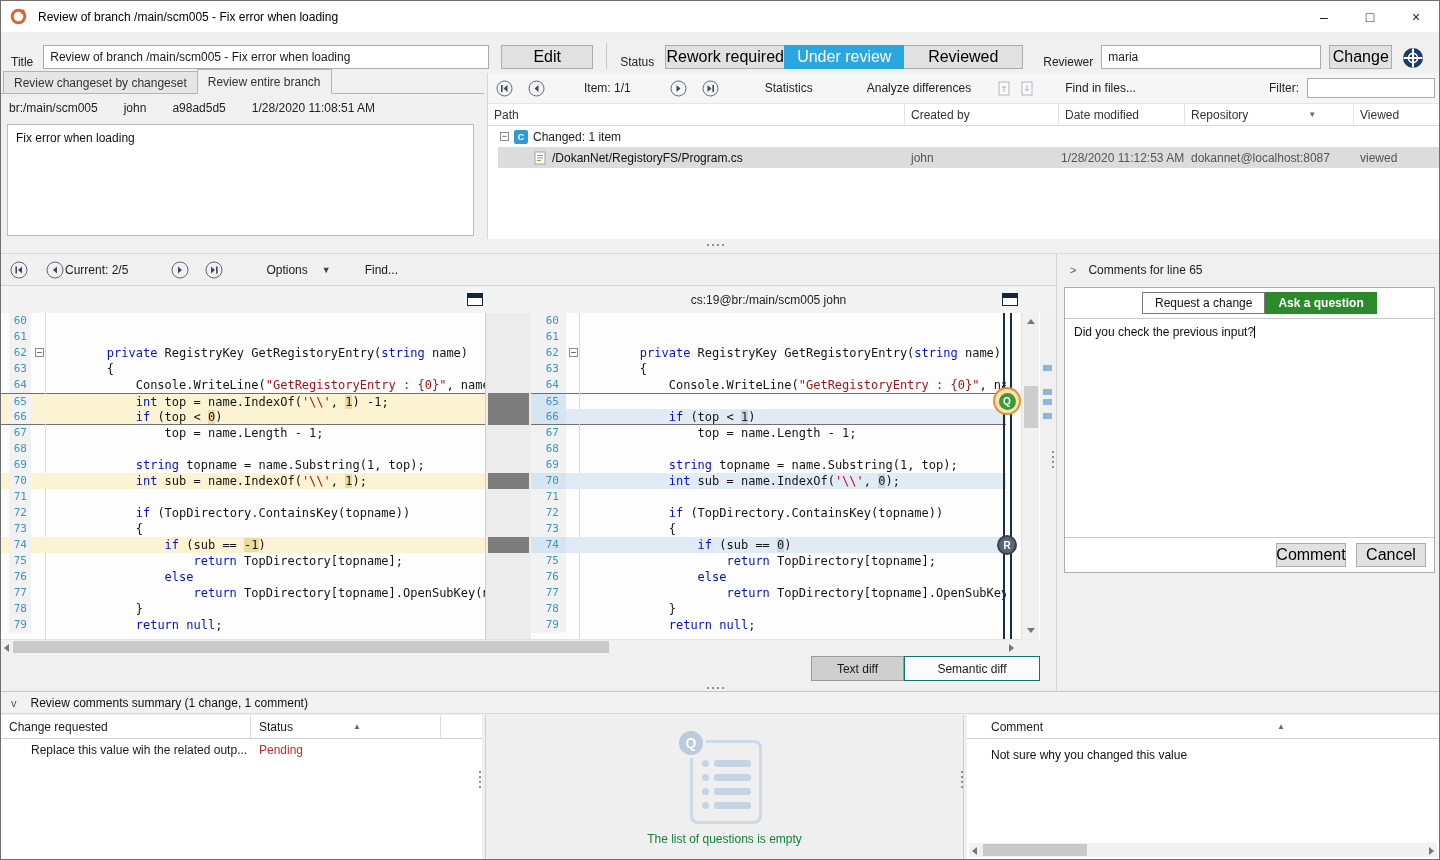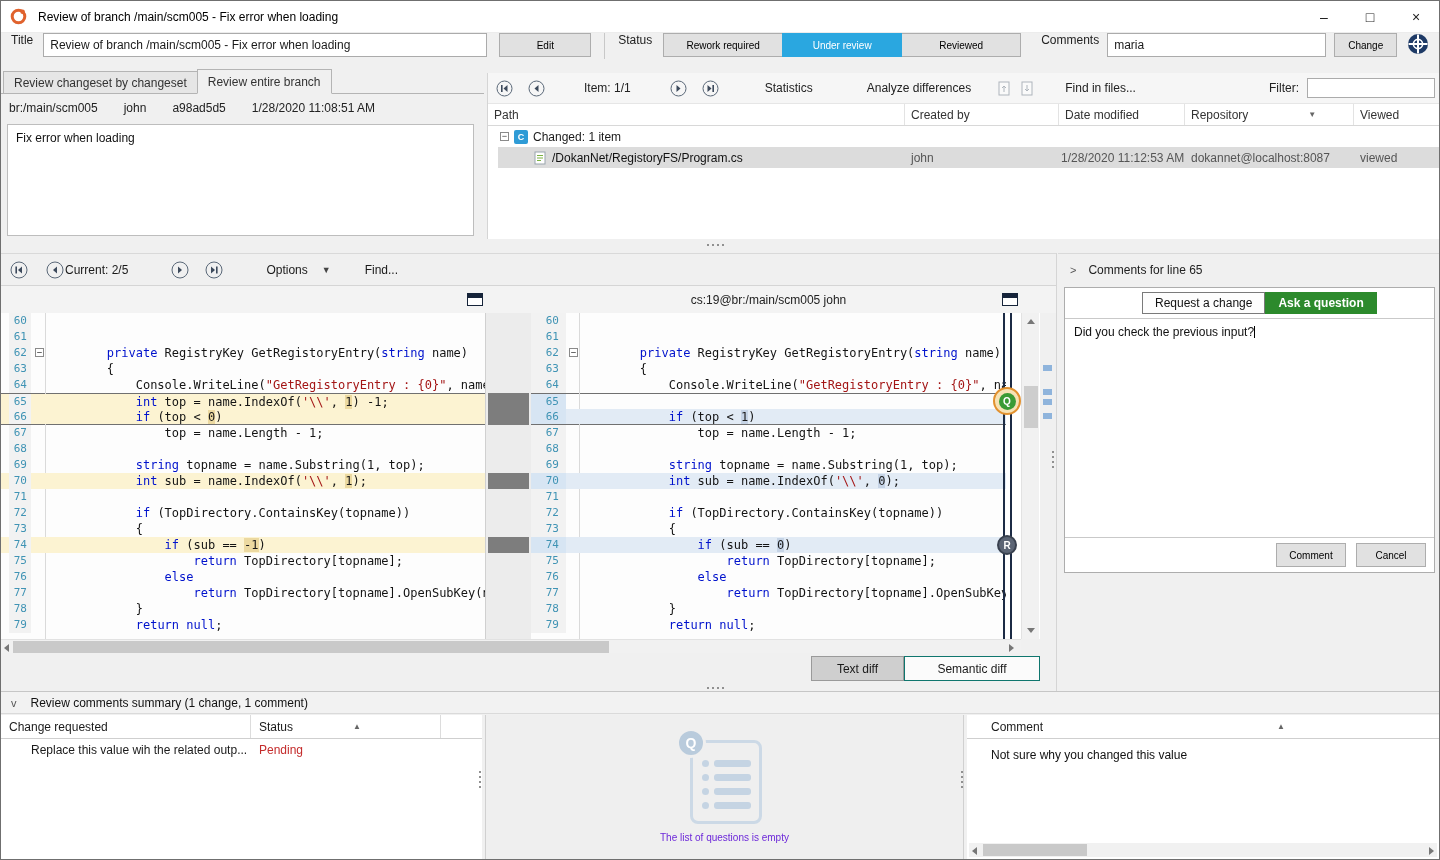--- a/index.html
+++ b/index.html
@@ -6,24 +6,24 @@
 body{font-family:"Liberation Sans",sans-serif;background:#9a9a9a}
 .window{position:relative;width:1440px;height:860px;background:#f0f0f0;font-size:12px;color:#1a1a1a;overflow:hidden;border:1px solid #6f6f6f}
 
 
 .titlebar{position:absolute;left:0;top:0;width:100%;height:32px;background:#fff;display:flex;align-items:center;border-bottom:1px solid #ececec}
 .title-text{font-size:12px;color:#000;margin-left:2px}
 .win-controls{margin-left:auto;display:flex;height:32px}
 .win-btn{width:46px;height:32px;display:flex;align-items:center;justify-content:center;font-size:14px;color:#222}
 
 
-.topbar{position:absolute;top:32px;left:0;right:0;height:36px;display:flex;align-items:flex-start;padding:0 10px}
+.topbar{position:absolute;top:32px;left:0;right:0;height:36px;display:flex;align-items:flex-end;padding:0 10px}
 .lbl{color:#222}
 .tinput{height:24px;background:#fff;border:1px solid #ababab;padding:0 6px;display:flex;align-items:center;overflow:hidden;white-space:nowrap}
-.btn{height:24px;background:#e1e1e1;border:1px solid #adadad;display:flex;align-items:center;justify-content:center;font-size:10px;color:#000}
+.btn{height:24px;background:#e1e1e1;border:1px solid #adadad;display:flex;align-items:center;justify-content:center;font-size:16px;color:#000}
 .vline{width:1px;height:26px;background:#c8c8c8}
 .status-btn{width:120px;margin-left:-1px}
 .status-btn.active{background:#2aa7e0;border-color:#2aa7e0;color:#fff;z-index:2}
 
 
 .top-left{position:absolute;left:0;top:68px;width:483px;height:172px}
 .tabs{display:flex;padding-left:2px;height:25px;border-bottom:1px solid #b4b4b4}
 .tab{display:flex;align-items:center;padding:0 10px;border:1px solid #b4b4b4;background:#e6e6e6;color:#333;margin-right:-1px;height:23px;margin-top:2px}
 .tab.active{background:#f0f0f0;height:25px;margin-top:0;border-bottom:1px solid #f0f0f0;z-index:2}
 .meta-row{display:flex;gap:26px;align-items:center;height:28px;padding-left:8px;color:#222}
@@ -115,21 +115,21 @@
 .sl-header{height:24px;display:flex;border-bottom:1px solid #cfcfcf}
 .slh{display:flex;align-items:center;padding-left:8px;border-right:1px solid #dcdcdc}
 .sl-row{height:22px;display:flex;align-items:center}
 .pending{color:#c42b2b}
 .sum-mid{position:absolute;top:714px;left:484px;width:479px;bottom:0;background:#efefef;border-left:1px solid #d0d0d0;border-right:1px solid #d0d0d0}
 .eq-doc{position:absolute;left:204px;top:25px;width:72px;height:84px;border:3px solid #ccd9e6;border-radius:8px}
 .eq-row{position:absolute;left:9px;display:flex;align-items:center;gap:5px}
 .eq-dot{width:7px;height:7px;border-radius:50%;background:#c5d4e3}
 .eq-bar{width:37px;height:7px;border-radius:3px;background:#c5d4e3}
 .eq-badge{position:absolute;left:190px;top:13px;width:30px;height:30px;border-radius:50%;background:#b9cbdc;color:#fff;font-weight:bold;font-size:14px;display:flex;align-items:center;justify-content:center;border:3px solid #efefef}
-.eq-text{position:absolute;top:117px;width:100%;text-align:center;font-size:10px;color:#6d28d9}
+.eq-text{position:absolute;top:117px;width:100%;text-align:center;font-size:12px;color:#15803d}
 .sum-right{position:absolute;top:714px;left:966px;right:0;bottom:0;background:#fff}
 .sr-header{height:24px;display:flex;align-items:center;padding-left:24px;border-bottom:1px solid #cfcfcf;position:relative}
 .sr-row{padding:9px 0 0 24px;color:#111}
 .mini-scroll{position:absolute;left:2px;right:2px;bottom:2px;height:14px;background:#f1f1f1}
 .mini-thumb{position:absolute;left:14px;top:1px;width:104px;height:12px;background:#c9c9c9}
 .vsep{position:absolute;background:#d5d5d5}
 </style>
 </head>
 <body>
 
@@ -152,21 +152,21 @@
     <span class="lbl">Title</span>
     <div class="tinput" style="width:446px;margin-left:10px">Review of branch /main/scm005 - Fix error when loading</div>
     <div class="btn" style="width:92px;margin-left:12px">Edit</div>
     <div class="vline" style="margin:0 13px"></div>
     <span class="lbl">Status</span>
     <div style="display:flex;margin-left:12px">
       <div class="btn status-btn">Rework required</div>
       <div class="btn status-btn active">Under review</div>
       <div class="btn status-btn">Reviewed</div>
     </div>
-    <span class="lbl" style="margin-left:20px">Comments</span>
+    <span class="lbl" style="margin-left:20px">Reviewer</span>
     <div class="tinput" style="width:220px;margin-left:8px">maria</div>
     <div class="btn" style="width:63px;margin-left:8px">Change</div>
     <svg width="22" height="22" style="margin-left:10px">
         <circle cx="11" cy="11" r="10" fill="#1e3a66"></circle>
         <path d="M11 1.5v19M1.5 11h19" stroke="#fff" stroke-width="2"></path>
         <circle cx="11" cy="11" r="4.6" fill="none" stroke="#fff" stroke-width="1.6"></circle>
       </svg>
   </div>
 
   <div class="top-left">

